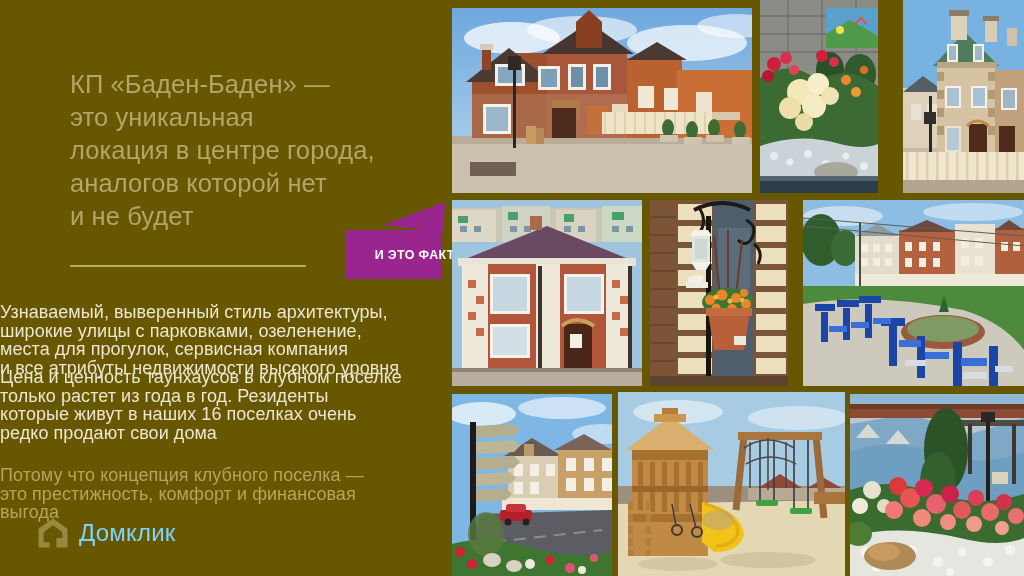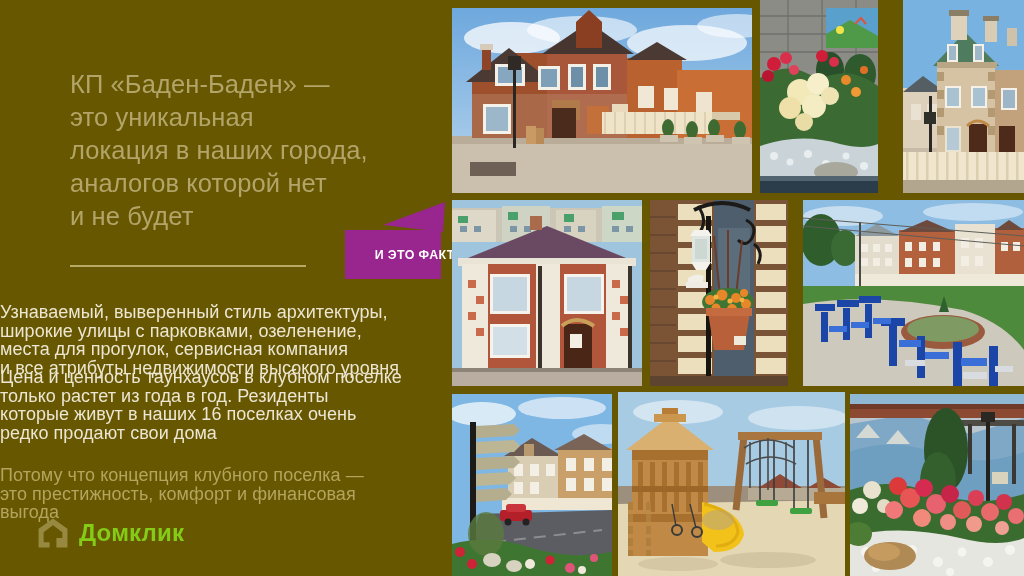--- a/index.html
+++ b/index.html
@@ -41,21 +41,21 @@
     background:#99268f; display:flex; align-items:center; justify-content:center;padding-left:48px;
   }
   .callout-box span {
     color:#ffffff; font-size:12.4px; font-weight:700; letter-spacing:.4px;
     white-space:nowrap;
   }
 
   
   .logo { position:absolute; left:36px; top:516px; display:flex; align-items:center; gap:9px; }
   .logo-mark { width:34px; height:34px; }
-  .logo-text { font-size:24px; font-weight:700; color:#84cc16; letter-spacing:.2px; }
+  .logo-text { font-size:24px; font-weight:400; color:#7dd3fc; letter-spacing:.2px; }
 
   
   .grid { position:absolute; left:440px; top:0; width:584px; height:576px; }
   .ph { position:absolute; overflow:hidden; background:#888; }
 
   
   .p1 { left:12px;  top:8px;   width:300px; height:185px; }
   .p2 { left:320px; top:0px;   width:118px; height:193px; }
   .p3 { left:463px; top:0px;   width:121px; height:193px; }
   
@@ -71,21 +71,21 @@
 </style>
 </head>
 <body>
 
 <div class="slide">
 
   <div class="left-panel">
 
     <div class="headline">КП «Баден-Баден» —
 это уникальная
-локация в наших города,
+локация в центре города,
 аналогов которой нет
 и не будет</div>
 
     <div class="rule"></div>
 
     <div class="para para-1">Узнаваемый, выверенный стиль архитектуры,
 широкие улицы с парковками, озеленение,
 места для прогулок, сервисная компания
 и все атрибуты недвижимости высокого уровня</div>
     <div class="para para-2">Цена и ценность таунхаусов в клубном поселке

